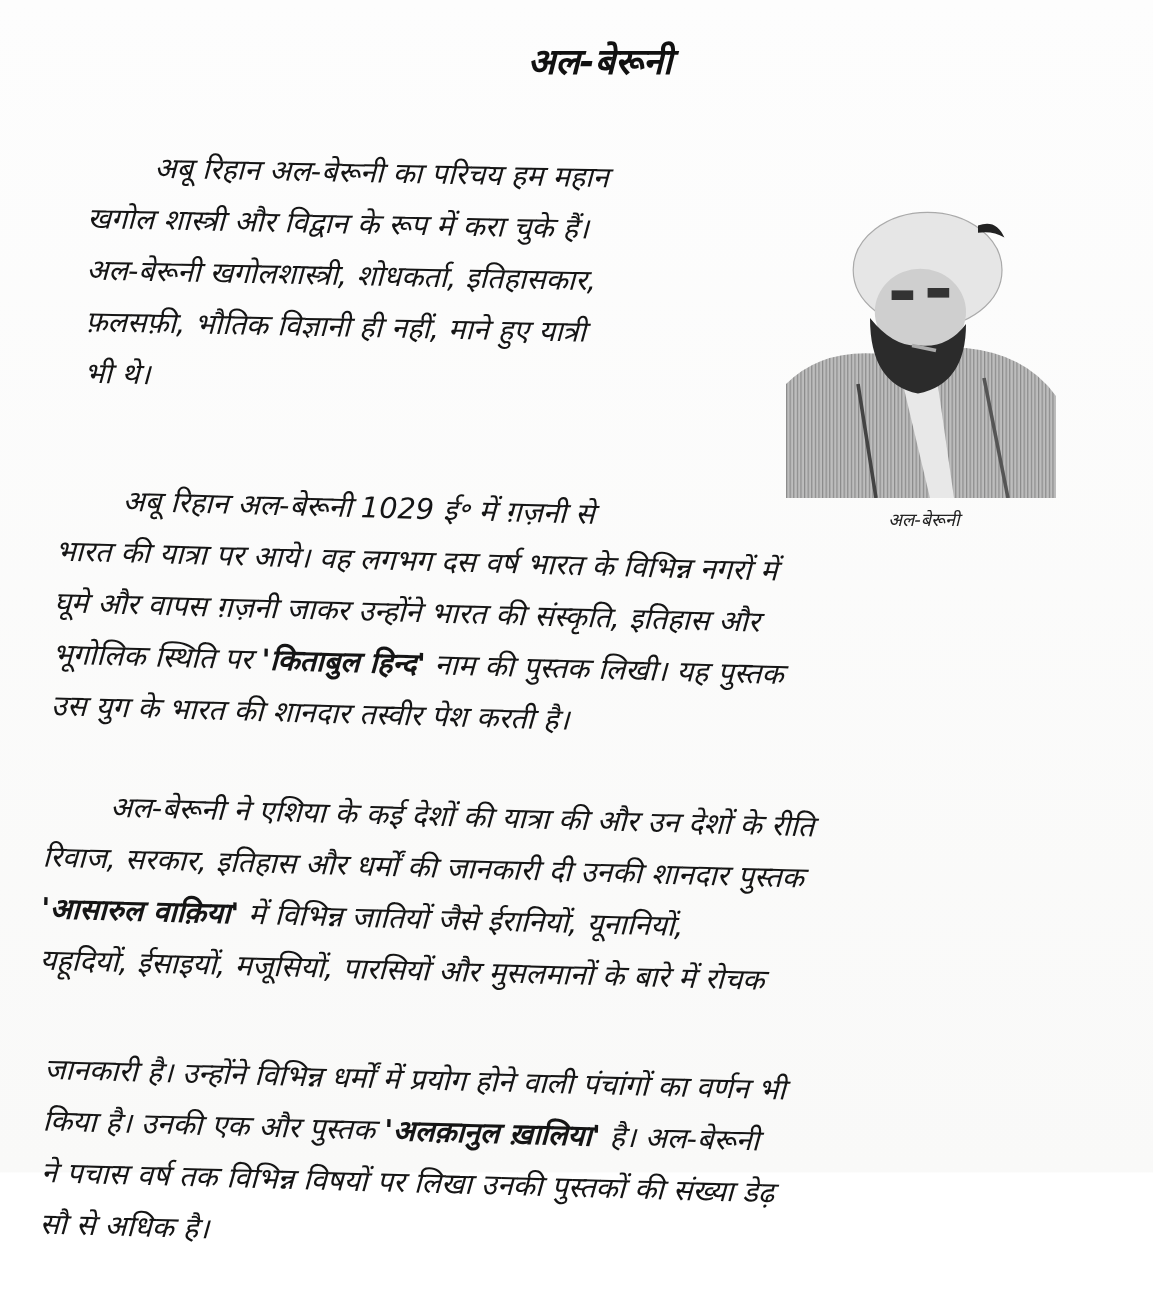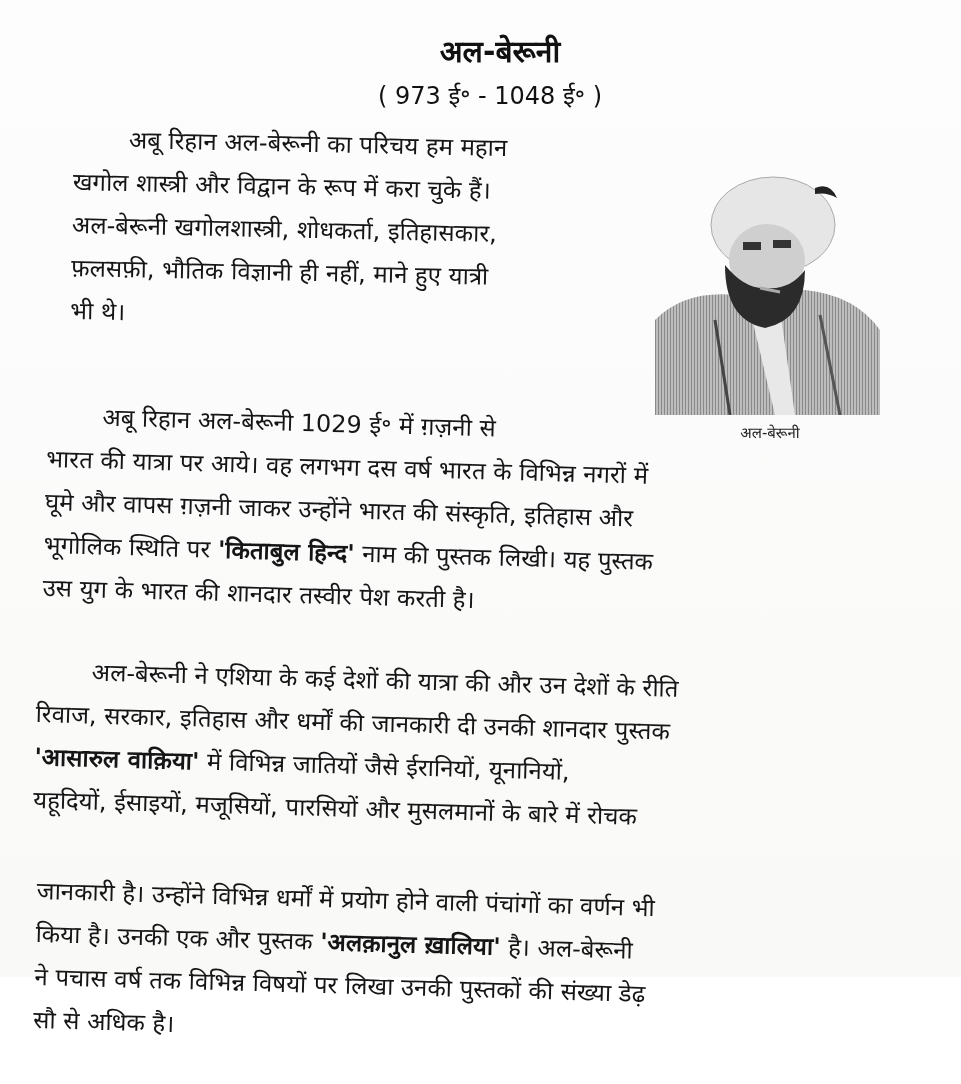--- a/index.html
+++ b/index.html
@@ -13,20 +13,21 @@
       position: relative;
       overflow: hidden;
       font-family: "DejaVu Sans", sans-serif;
       color: #1a1a1a;
     }
     .page {
       position: absolute;
       left: 0; top: 0;
       width: 961px; height: 977px;
       background: linear-gradient(180deg, #fdfdfd 0%, #f9f9f8 100%);
+      font-style: italic;
     }
     .title {
       position: absolute;
       left: 380px; top: 30px;
       width: 240px;
       text-align: center;
       font-size: 30px;
       font-weight: bold;
       color: #111;
     }
@@ -72,21 +73,20 @@
       font-size: 15px;
       color: #222;
     }
   </style>
 </head>
 <body>
 
 <div class="page">
 
   <div class="title">अल-बेरूनी</div>
-  <div class="dates">( 973 ई॰ - 1048 ई॰ )</div>
 
   <div class="para p1 skew1">
     <span class="line indent">अबू रिहान अल-बेरूनी का परिचय हम महान</span>
     <span class="line">खगोल शास्त्री और विद्वान के रूप में करा चुके हैं।</span>
     <span class="line">अल-बेरूनी खगोलशास्त्री, शोधकर्ता, इतिहासकार,</span>
     <span class="line">फ़लसफ़ी, भौतिक विज्ञानी ही नहीं, माने हुए यात्री</span>
     <span class="line">भी थे।</span>
   </div>
 
   <div class="portrait">

